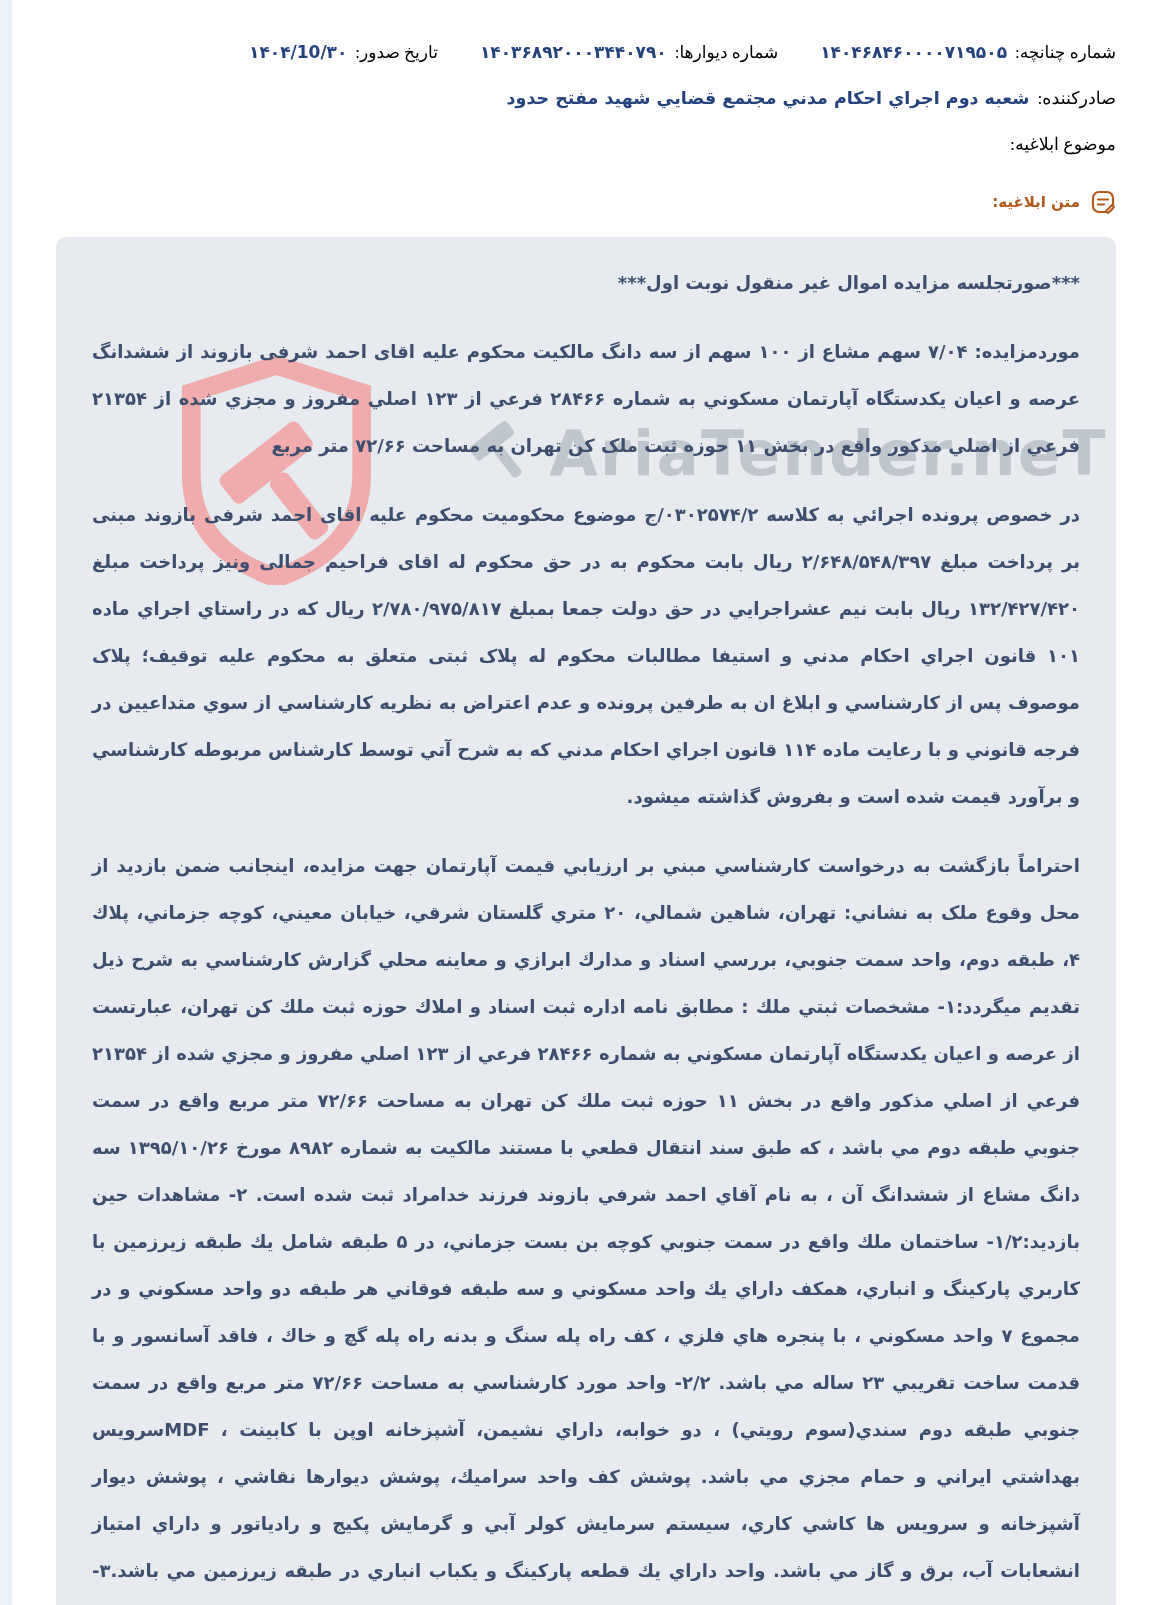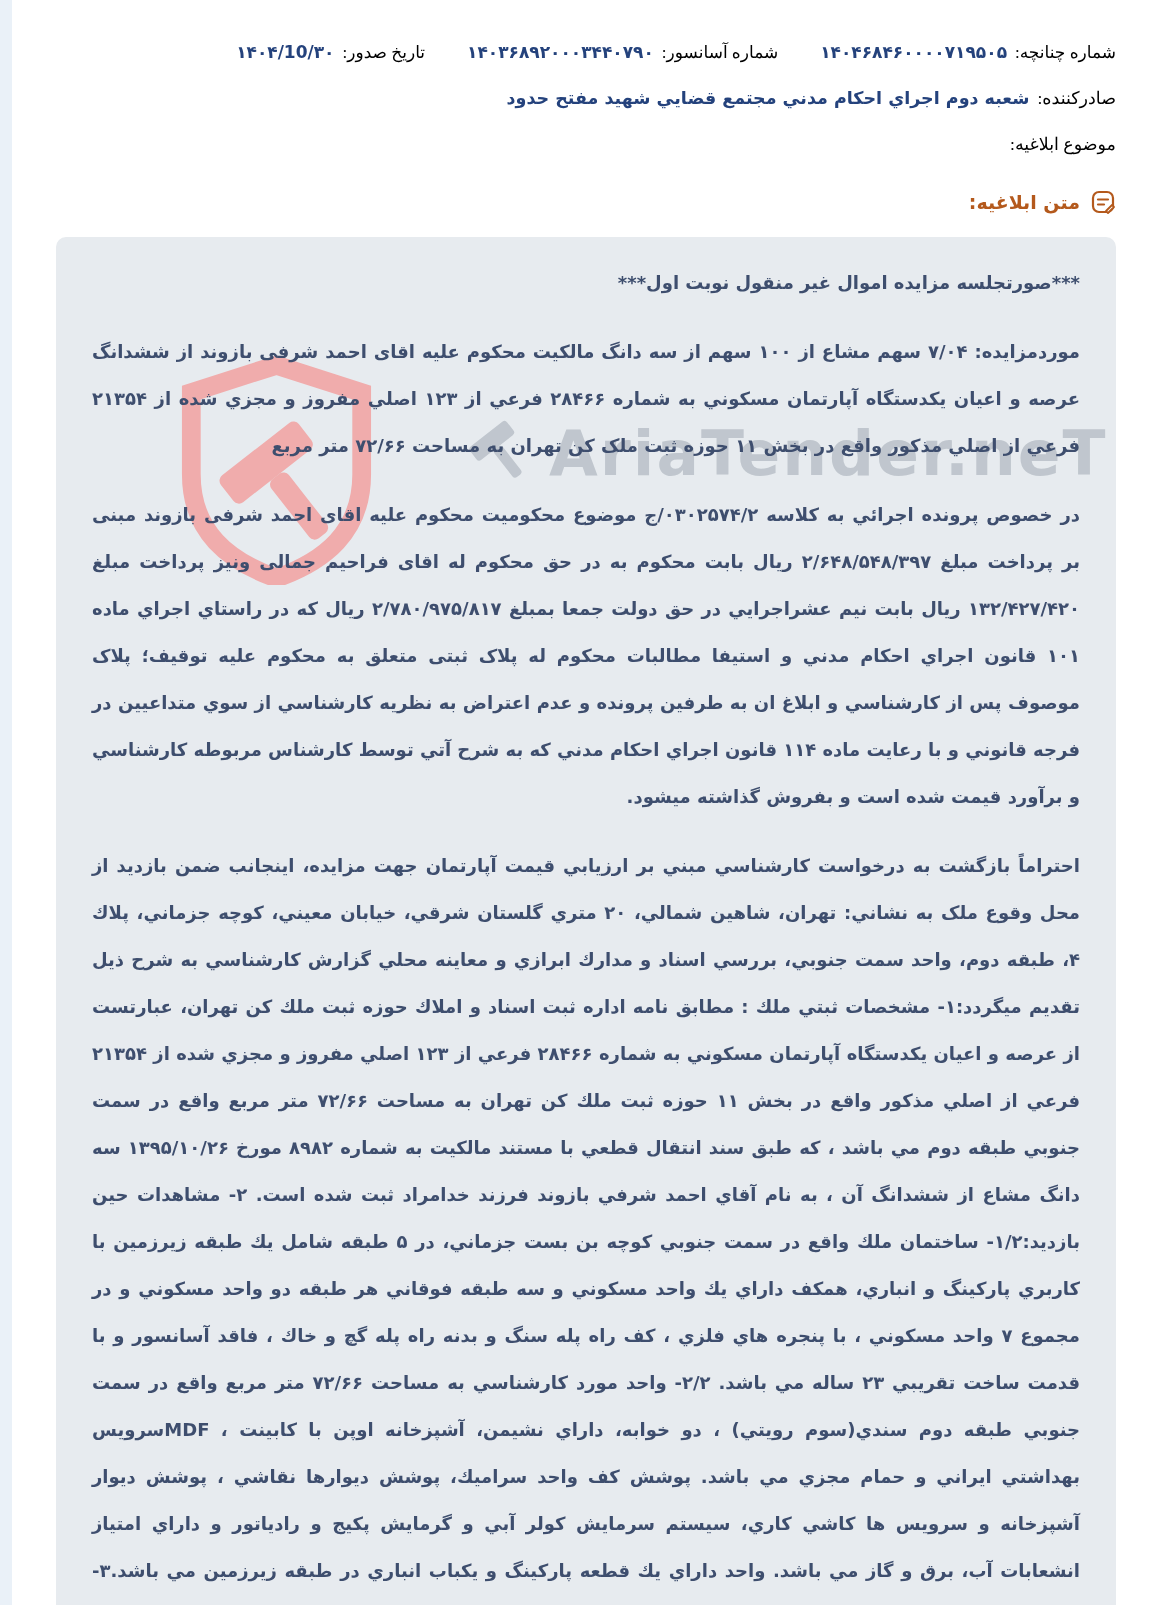--- a/index.html
+++ b/index.html
@@ -30,21 +30,21 @@
   .meta-value { color:#24427c; font-weight:bold; }
   .meta-line { margin-top:25px; font-size:17.5px; }
   
   .section-head {
     margin-top:34px;
     display:flex;
     align-items:center;
     gap:10px;
     color:#b4591c;
     font-weight:bold;
-    font-size:19px;
+    font-size:15px;
   }
   .section-head svg { display:block; }
   
   .body-box {
     position:relative;
     margin-top:22px;
     background:#e7ebef;
     border-radius:10px;
     padding:22px 24px 30px;
     color:#3e4e6e;
@@ -77,21 +77,21 @@
 <body>
 
 <div class="page">
 
   <div class="meta-row">
     <div class="meta-pair">
       <span class="meta-label">شماره چنانچه:</span>
       <span class="meta-value">۱۴۰۴۶۸۴۶۰۰۰۰۷۱۹۵۰۵</span>
     </div>
     <div class="meta-pair">
-      <span class="meta-label">شماره آسانسور:</span>
+      <span class="meta-label">شماره ديوارها:</span>
       <span class="meta-value">۱۴۰۳۶۸۹۲۰۰۰۳۴۴۰۷۹۰</span>
     </div>
     <div class="meta-pair">
       <span class="meta-label">تاریخ صدور:</span>
       <span class="meta-value">۱۴۰۴/10/۳۰</span>
     </div>
   </div>
 
   <div class="meta-line meta-pair">
     <span class="meta-label">صادرکننده:</span>

